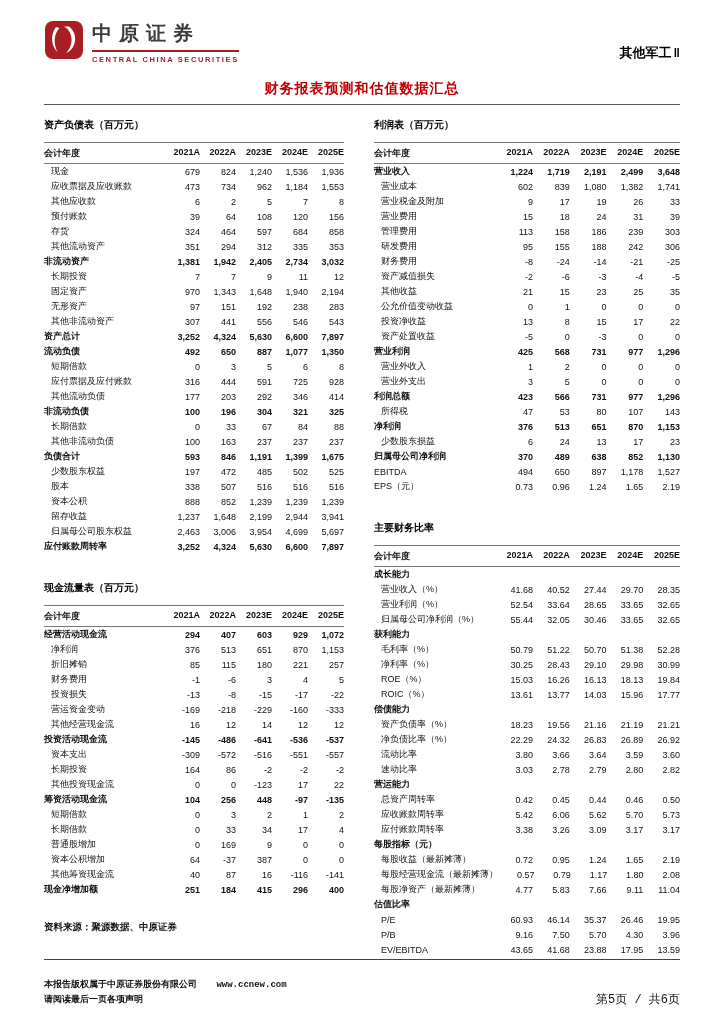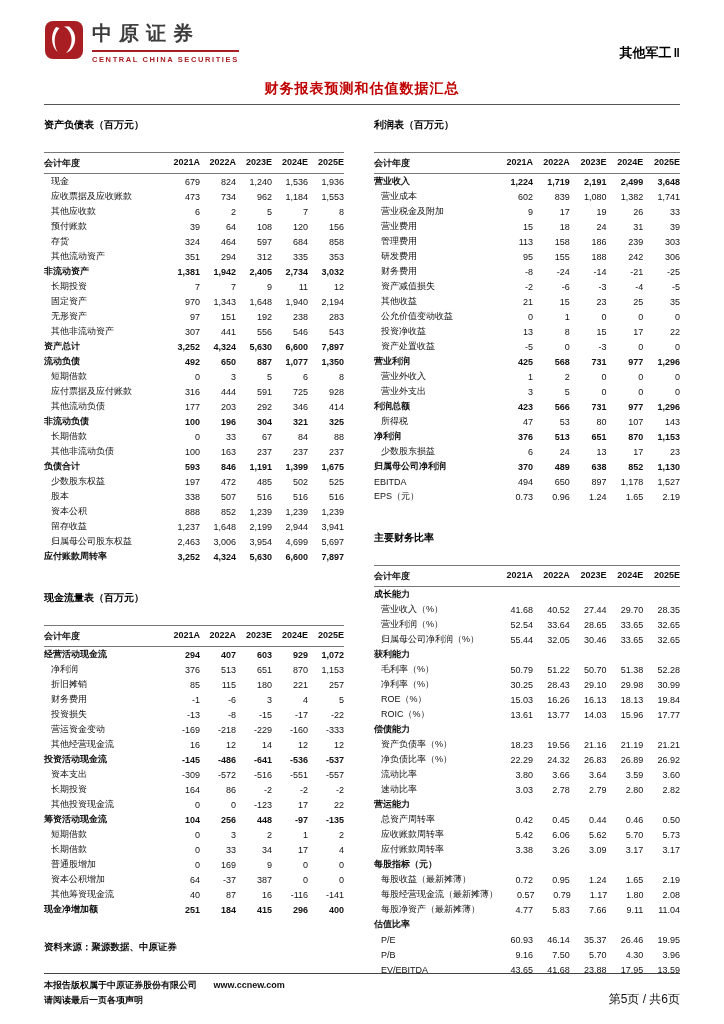--- a/index.html
+++ b/index.html
@@ -23,40 +23,40 @@
 
   
   .report-title { margin-top:16px; font-size:14px; font-weight:bold; color:#c00000; letter-spacing:1px;text-align:center; }
   .title-rule { border-bottom:1px solid #555; margin-top:6px; }
 
   
   .tables { display:grid; grid-template-columns:300px 306px; column-gap:30px; margin-top:10px; }
   .fin-table { margin-bottom:24px; }
   .tbl-title {
     font-size:10px; font-weight:bold; color:#000;
-    padding:3px 0 20px 0; border-bottom:1px solid #777;
+    padding:3px 0 10px 0; border-bottom:1px solid #777;
   }
   .tbl-head {
     display:flex; font-size:9px; font-weight:bold;
     padding:3.5px 0; border-bottom:1px solid #777;
   }
   .row { display:flex; align-items:center; height:15px; font-size:9px; }
   .lbl { flex:0 0 40%; text-align:left; white-space:nowrap; overflow:visible; }
   .val { flex:1; text-align:right; white-space:nowrap; }
   .r-item .lbl { padding-left:7px; }
   .r-bold { font-weight:bold; }
   .r-section { font-weight:bold; }
 
   .source-note { font-size:9.5px; font-weight:bold; margin-top:4px; }
 
   
   .footer {
     position:absolute; left:44px; right:44px; bottom:16px;
-    border-top:1px solid #444; padding-top:4px;
-    display:flex; justify-content:space-between; align-items:flex-end;
+    border-top:1px solid #444; padding-top:18px;
+    display:flex; justify-content:space-between; align-items:flex-end;font-family:Liberation Mono, monospace;
   }
   .footer-left { font-size:9px; font-weight:bold; line-height:15px; }
   .footer-site { margin-left:14px; }
   .footer-right { font-size:12px; white-space:nowrap; }
 </style>
 </head>
 <body>
 
 <div class="page">
 

